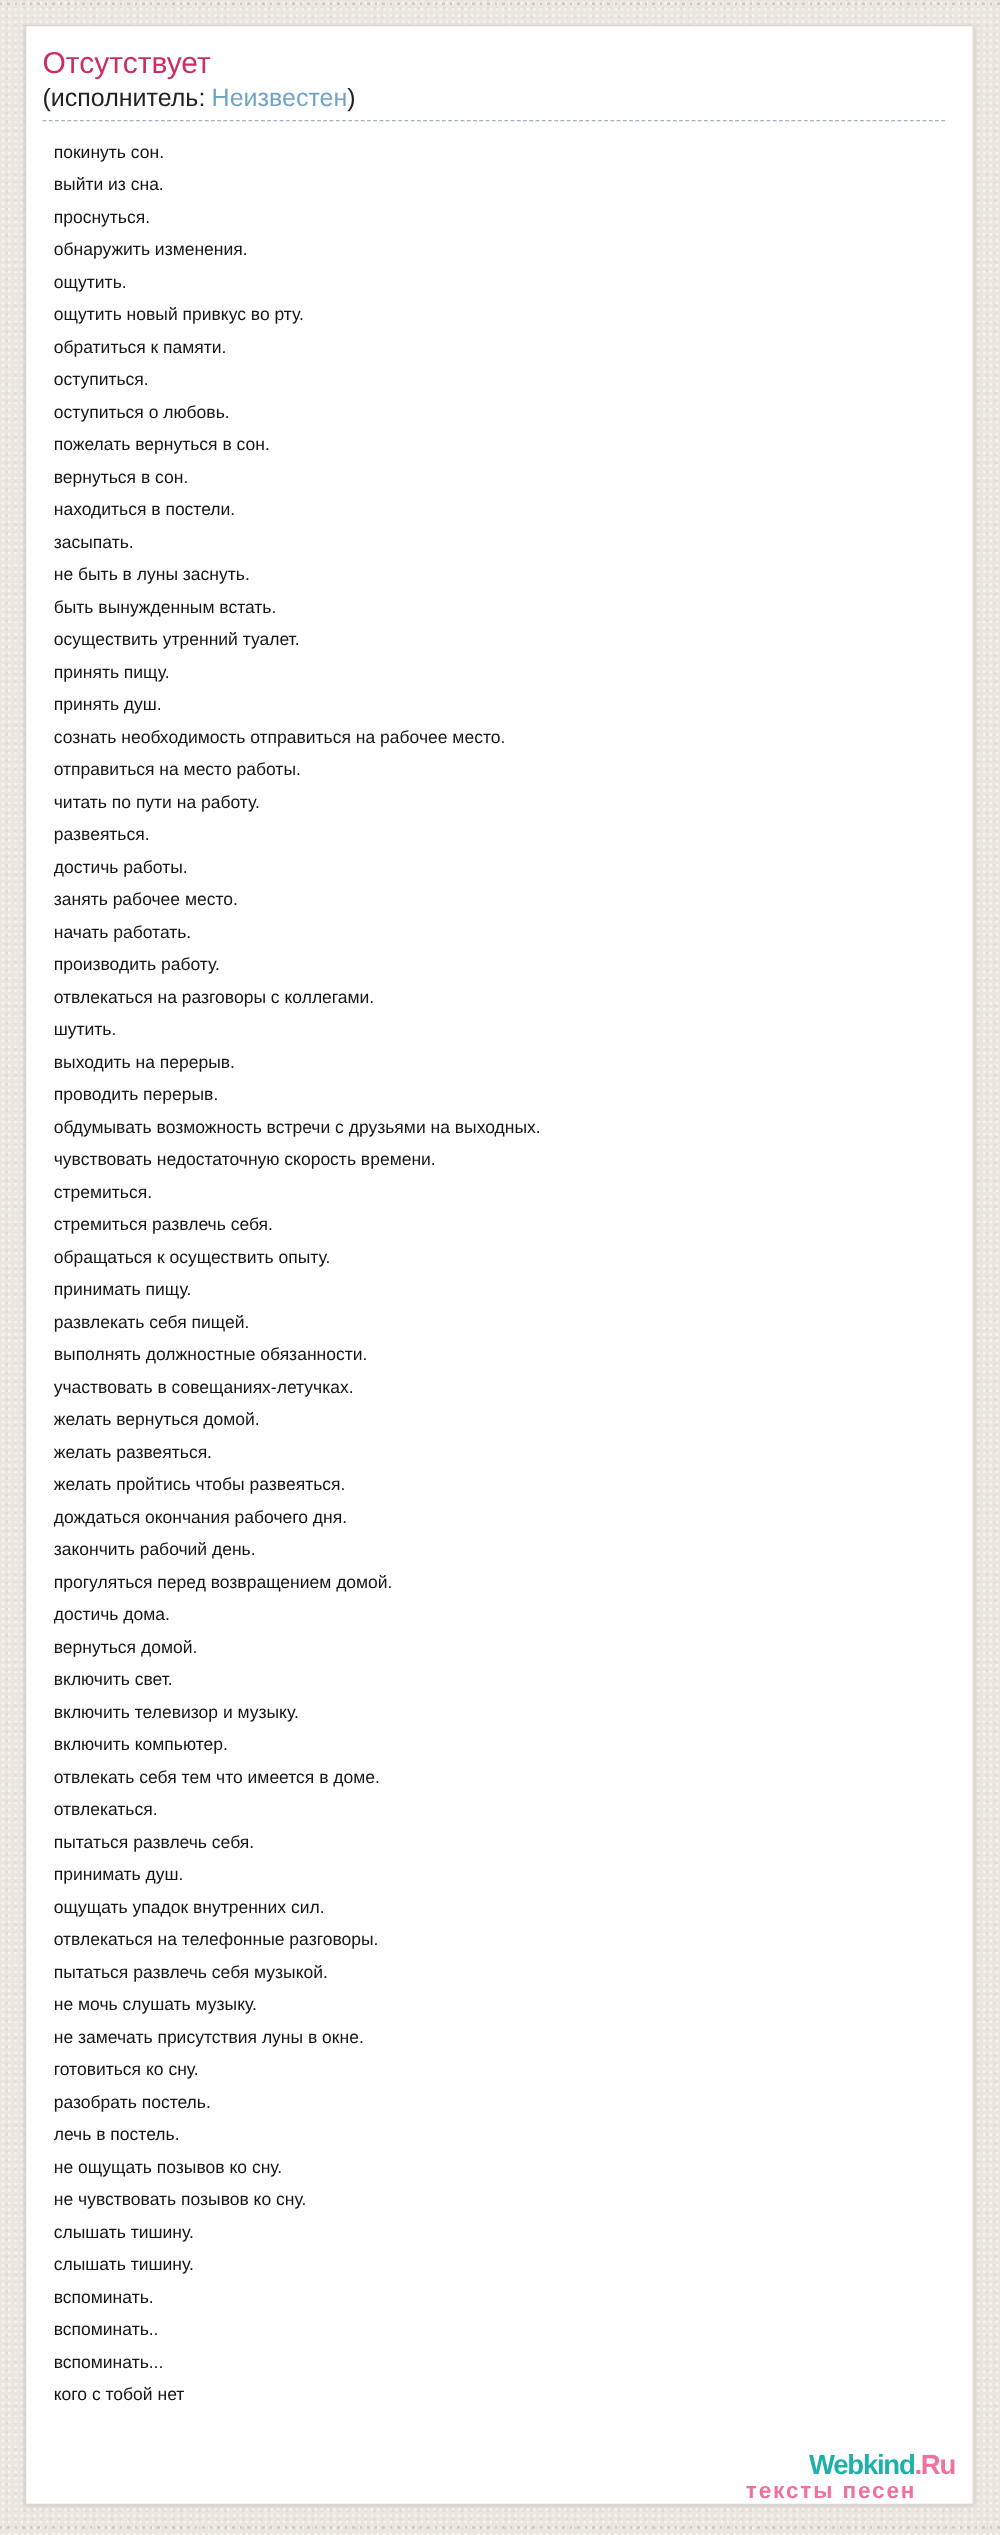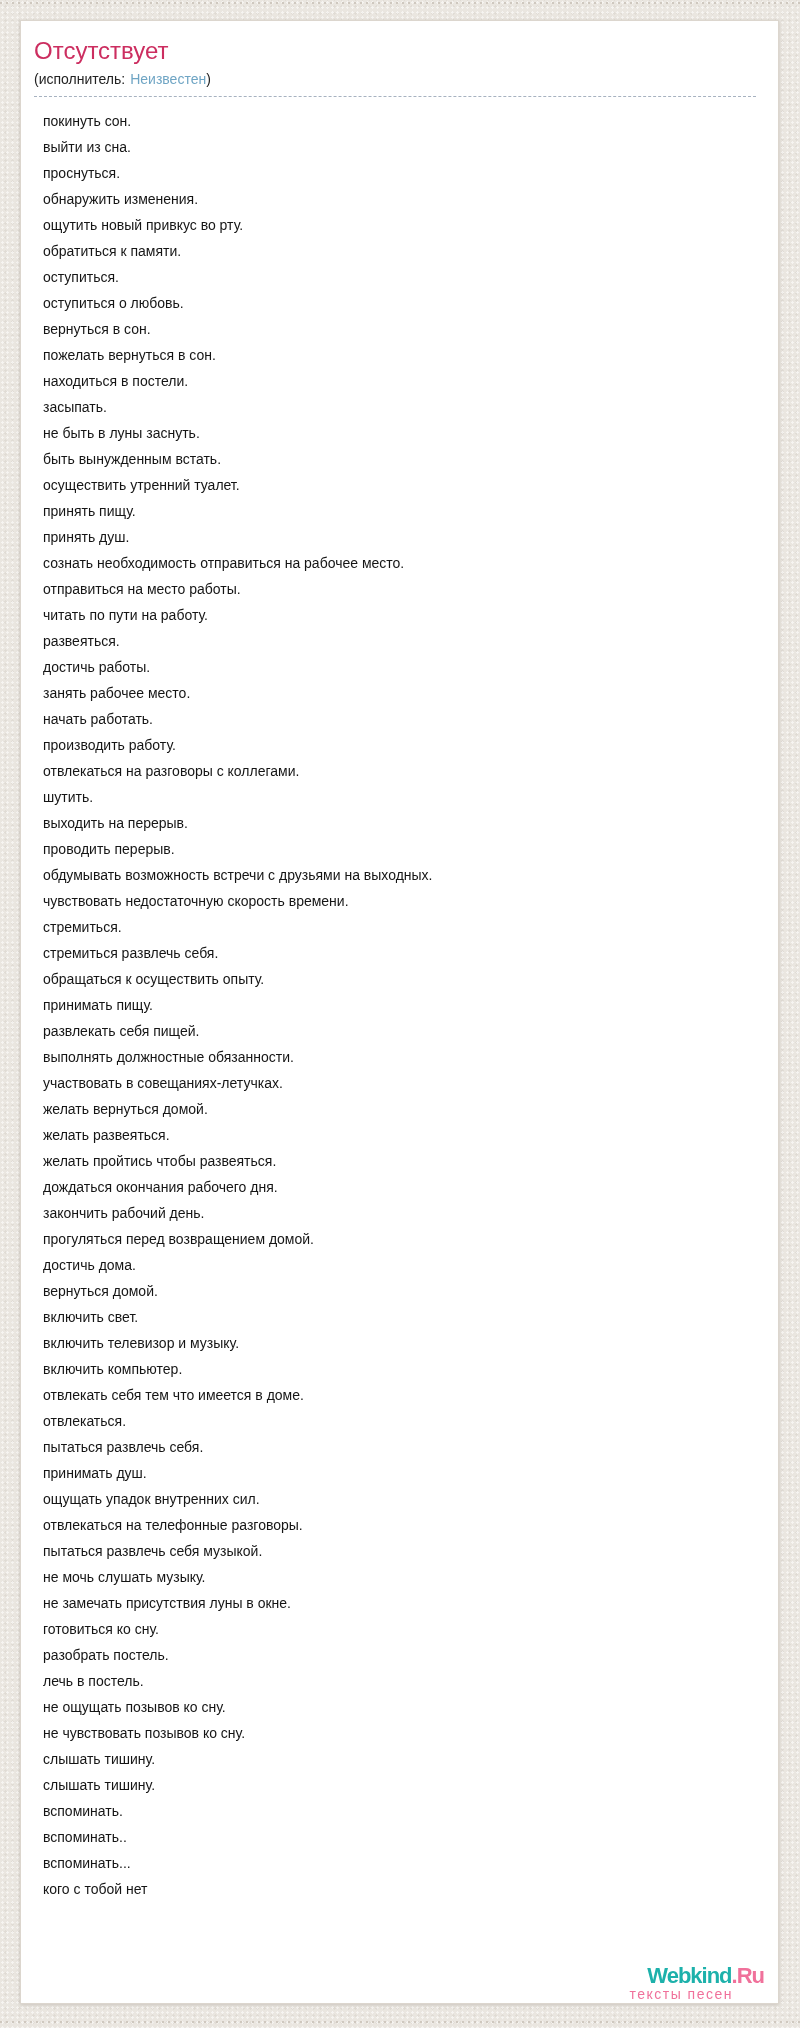--- a/index.html
+++ b/index.html
@@ -47,21 +47,21 @@
   }
   .title {
     margin: 0;
     font-size: 24px;
     line-height: 32px;
     font-weight: normal;
     color: var(--title, #cc2e60);
   }
   .subtitle {
     margin: 2px 0 0 0;
-    font-size: 14px;
+    font-size: 20px;
     line-height: 20px;
     color: #222222;
   }
   .artist-link {
     color: var(--artist-link, #6fa5c4);
     text-decoration: none;
     margin-left: 5px;
     cursor: pointer;
   }
   .lyrics {
@@ -85,48 +85,49 @@
     font-size: 22px;
     font-weight: bold;
     letter-spacing: -1px;
     line-height: 30px;
   }
   .logo-primary { color: var(--logo-teal, #1db1ab); }
   .logo-suffix  { color: var(--logo-pink, #f0719b); }
   .logo-tagline {
     margin-top: -4px;
     padding-right: 31px;
-    font-size: 14px;
-    font-weight: normal;
+    font-size: 18px;
+    font-weight: bold;
     letter-spacing: 1.5px;
     color: var(--logo-pink, #f0719b);
   }
 </style>
 </head>
 <body>
 
 <div class="dotted-rule top"></div>
 
 <div class="card">
   <div class="header">
     <h1 class="title">Отсутствует</h1>
     <div class="subtitle"><span>(исполнитель:</span><a class="artist-link">Неизвестен</a><span>)</span></div>
   </div>
 
   <div class="lyrics">
       <div class="lyric-line">покинуть сон.</div>
       <div class="lyric-line">выйти из сна.</div>
       <div class="lyric-line">проснуться.</div>
       <div class="lyric-line">обнаружить изменения.</div>
+      <div class="lyric-line">ощутить.</div>
       <div class="lyric-line">ощутить новый привкус во рту.</div>
       <div class="lyric-line">обратиться к памяти.</div>
       <div class="lyric-line">оступиться.</div>
       <div class="lyric-line">оступиться о любовь.</div>
+      <div class="lyric-line">пожелать вернуться в сон.</div>
       <div class="lyric-line">вернуться в сон.</div>
-      <div class="lyric-line">пожелать вернуться в сон.</div>
       <div class="lyric-line">находиться в постели.</div>
       <div class="lyric-line">засыпать.</div>
       <div class="lyric-line">не быть в луны заснуть.</div>
       <div class="lyric-line">быть вынужденным встать.</div>
       <div class="lyric-line">осуществить утренний туалет.</div>
       <div class="lyric-line">принять пищу.</div>
       <div class="lyric-line">принять душ.</div>
       <div class="lyric-line">сознать необходимость отправиться на рабочее место.</div>
       <div class="lyric-line">отправиться на место работы.</div>
       <div class="lyric-line">читать по пути на работу.</div>

